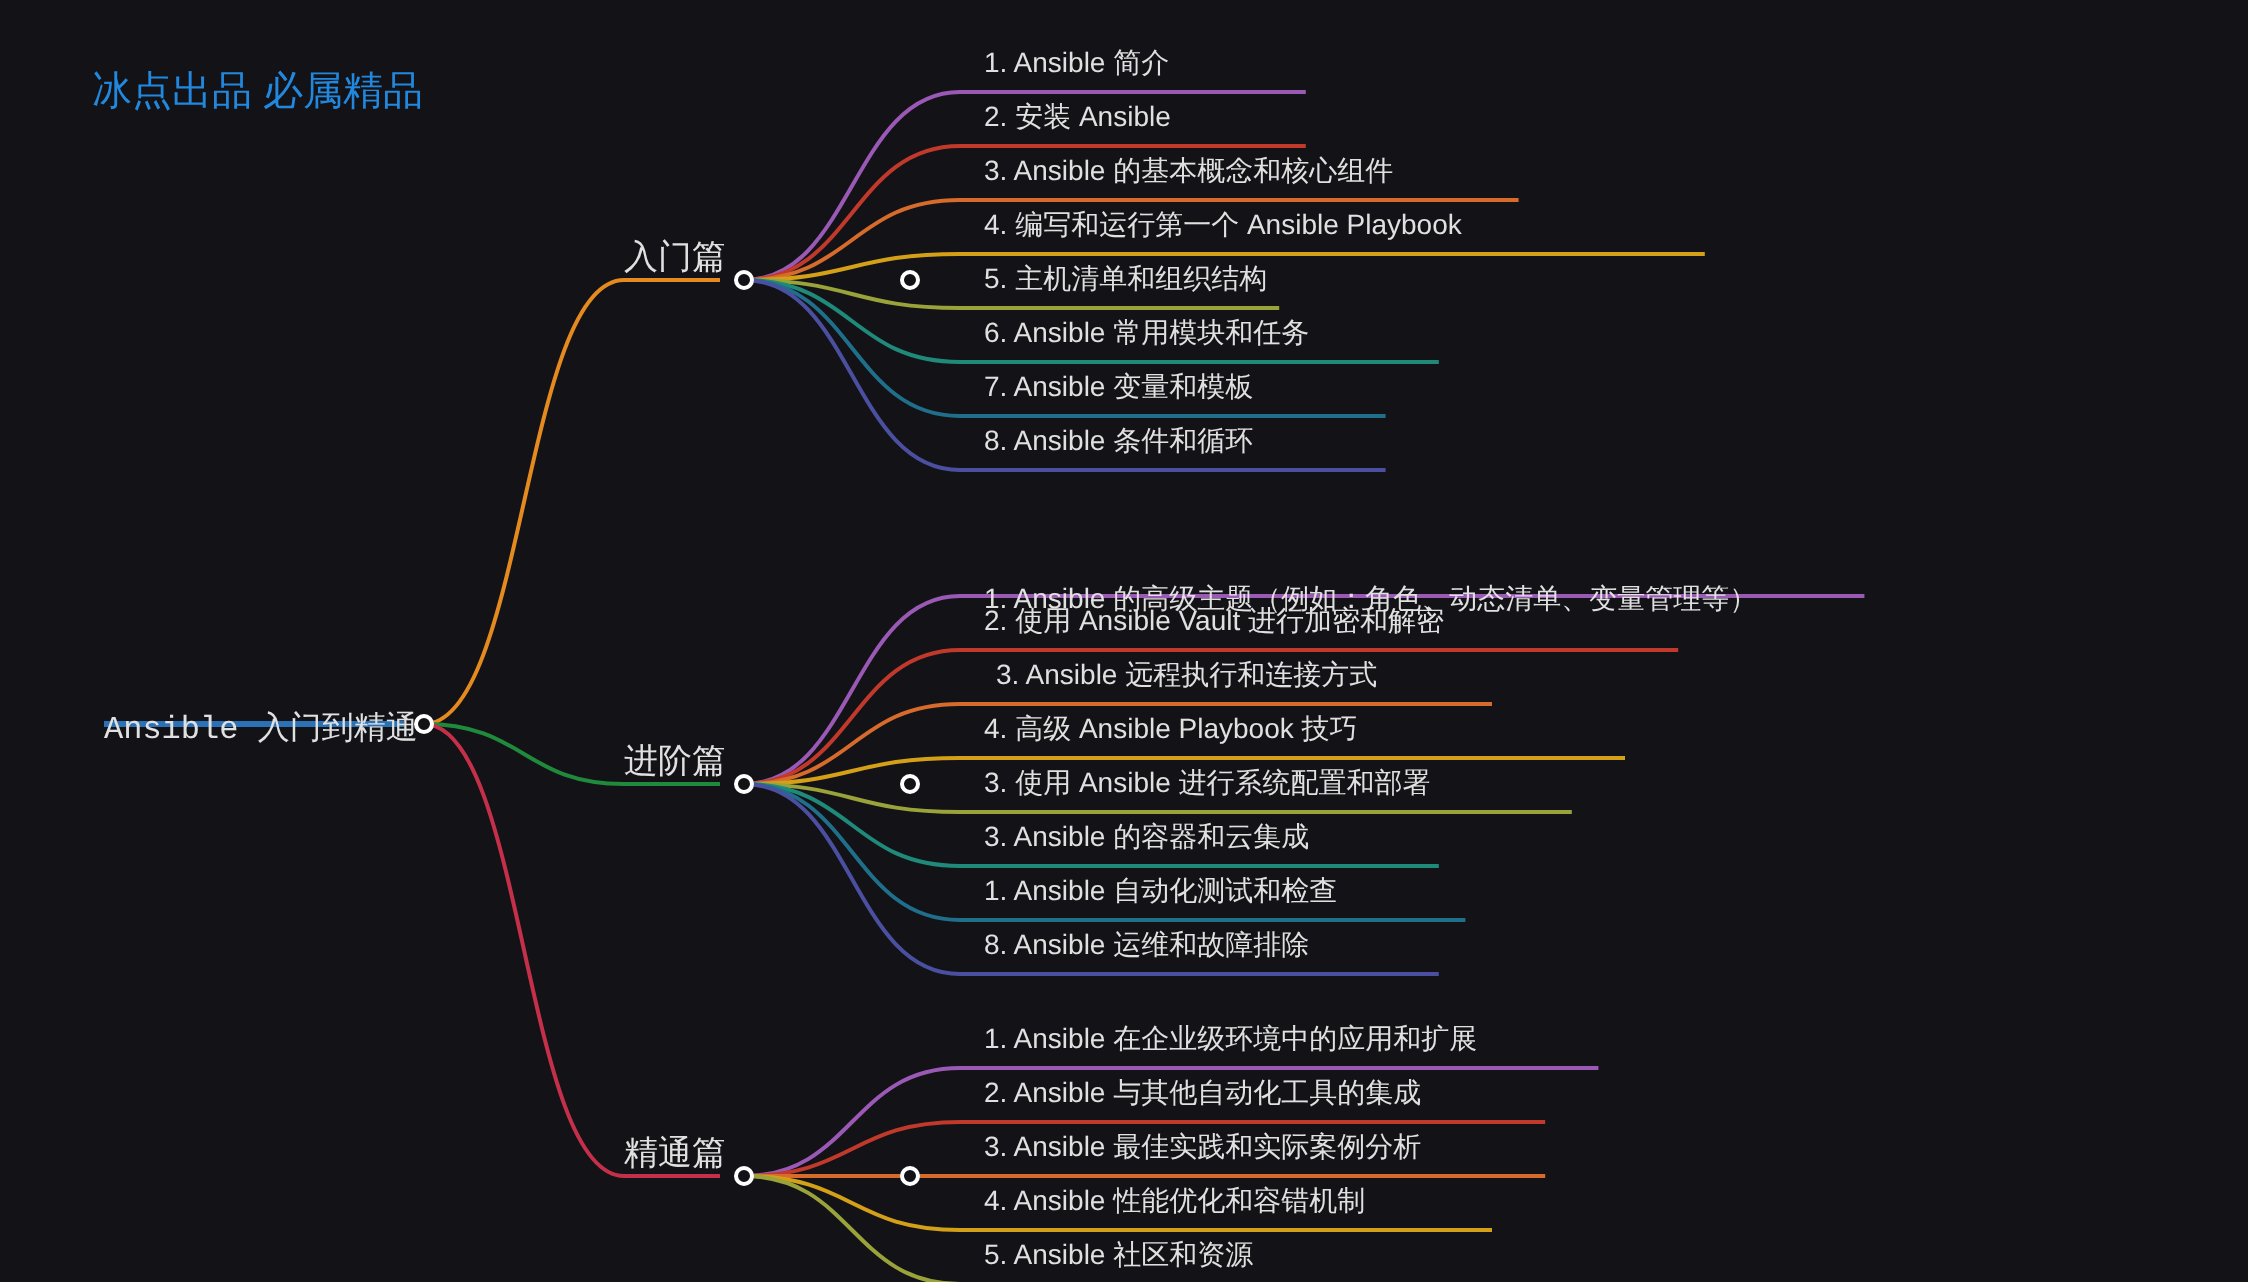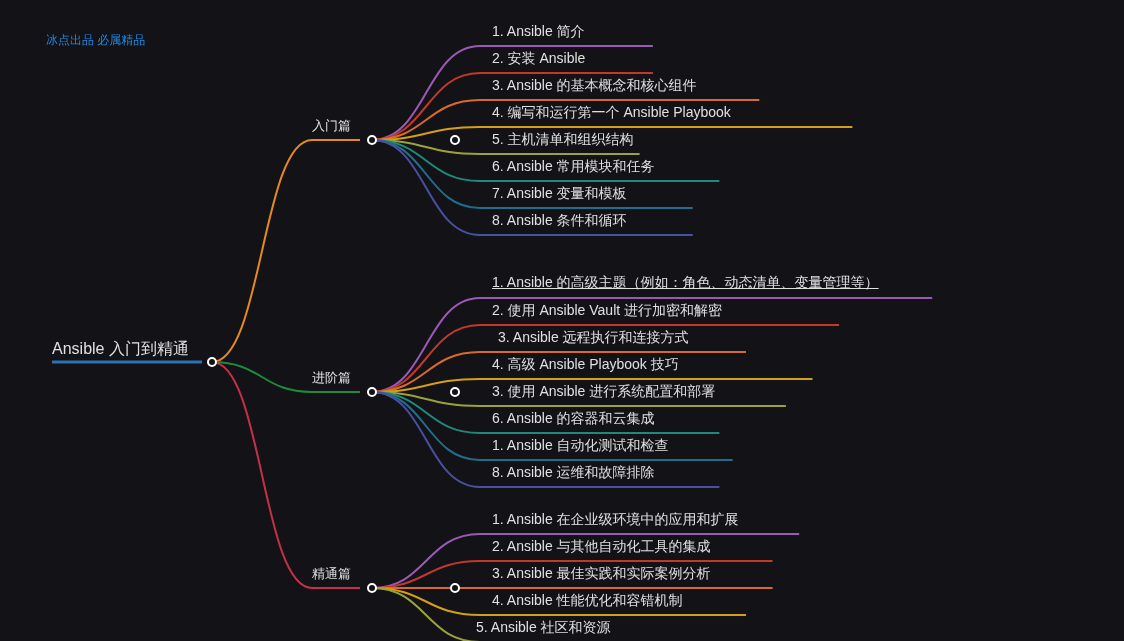--- a/index.html
+++ b/index.html
@@ -7,33 +7,33 @@
     background: #121217;
     width: 1124px;
     height: 641px;
     overflow: hidden;
     font-family: "Microsoft YaHei", "PingFang SC", sans-serif;
     position: relative;
   }
   .watermark {
     position: absolute;
     color: #2288dd;
-    font-size: 12px;
+    font-size: 20px;
     top: 32px;
     left: 46px;
   }
   svg { position: absolute; top: 0; left: 0; }
   .node {
     position: absolute;
     color: #e0e0e0;
     font-size: 15px;
     white-space: nowrap;
   }
   .root { font-size: 16px; }
-  .section { font-size: 13px; }
+  .section { font-size: 17px; }
   .leaf { font-size: 14px; margin-left: 12px; }
   .dot {
     position: absolute;
     width: 10px;
     height: 10px;
     border-radius: 50%;
     background: #121217;
     border: 2px solid #fff;
   }
 </style>
@@ -88,45 +88,45 @@
     <line x1="480" y1="561" x2="772.5999999999999" y2="561" stroke="#c0392b" stroke-width="2"></line>
     <path d="M 372 588 C 426 588, 426 588, 480 588" stroke="#d66b2b" stroke-width="2" fill="none"></path>
     <line x1="480" y1="588" x2="772.5999999999999" y2="588" stroke="#d66b2b" stroke-width="2"></line>
     <path d="M 372 588 C 426 588, 426 615, 480 615" stroke="#d4a017" stroke-width="2" fill="none"></path>
     <line x1="480" y1="615" x2="746" y2="615" stroke="#d4a017" stroke-width="2"></line>
     <path d="M 372 588 C 426 588, 426 642, 480 642" stroke="#9aa33a" stroke-width="2" fill="none"></path>
     <line x1="480" y1="642" x2="692.8" y2="642" stroke="#9aa33a" stroke-width="2"></line>
   </svg>
 
 <div id="nodes">
-    <div class="node root" style="left: 52px; top: 339px;">Ansible 入门到精通</div>
+    <div class="node root" style="left: 52px; top: 354px; font-family: Liberation Mono, monospace;">Ansible 入门到精通</div>
     <div class="dot" style="left: 207px; top: 357px; border-color: rgb(255, 255, 255);"></div>
     <div class="node section" style="left: 312px; top: 117px;">入门篇</div>
     <div class="dot" style="left: 367px; top: 135px; border-color: rgb(255, 255, 255);"></div>
     <div class="node leaf" style="left: 480px; top: 23px;">1. Ansible 简介</div>
     <div class="node leaf" style="left: 480px; top: 50px;">2. 安装 Ansible</div>
     <div class="node leaf" style="left: 480px; top: 77px; text-align: right;">3. Ansible 的基本概念和核心组件</div>
     <div class="node leaf" style="left: 480px; top: 104px;">4. 编写和运行第一个 Ansible Playbook</div>
     <div class="node leaf" style="left: 480px; top: 131px;">5. 主机清单和组织结构</div>
     <div class="node leaf" style="left: 480px; top: 158px;">6. Ansible 常用模块和任务</div>
     <div class="node leaf" style="left: 480px; top: 185px;">7. Ansible 变量和模板</div>
     <div class="node leaf" style="left: 480px; top: 212px;">8. Ansible 条件和循环</div>
     <div class="node section" style="left: 312px; top: 369px;">进阶篇</div>
     <div class="dot" style="left: 367px; top: 387px; border-color: rgb(255, 255, 255);"></div>
-    <div class="node leaf" style="left: 480px; top: 274px; text-decoration: underline;">1. Ansible 的高级主题（例如：角色、动态清单、变量管理等）</div>
+    <div class="node leaf" style="left: 480px; top: 291px;">1. Ansible 的高级主题（例如：角色、动态清单、变量管理等）</div>
     <div class="node leaf" style="left: 480px; top: 302px; text-align: center;">2. 使用 Ansible Vault 进行加密和解密</div>
     <div class="node leaf" style="left: 486px; top: 329px; text-align: right;">3. Ansible 远程执行和连接方式</div>
     <div class="node leaf" style="left: 480px; top: 356px;">4. 高级 Ansible Playbook 技巧</div>
     <div class="node leaf" style="left: 480px; top: 383px;">3. 使用 Ansible 进行系统配置和部署</div>
-    <div class="node leaf" style="left: 480px; top: 410px;">6. Ansible 的容器和云集成</div>
+    <div class="node leaf" style="left: 480px; top: 410px;">3. Ansible 的容器和云集成</div>
     <div class="node leaf" style="left: 480px; top: 437px;">1. Ansible 自动化测试和检查</div>
     <div class="node leaf" style="left: 480px; top: 464px;">8. Ansible 运维和故障排除</div>
     <div class="node section" style="left: 312px; top: 565px; text-align: right;">精通篇</div>
     <div class="dot" style="left: 367px; top: 583px; border-color: rgb(255, 255, 255);"></div>
     <div class="node leaf" style="left: 480px; top: 511px;">1. Ansible 在企业级环境中的应用和扩展</div>
     <div class="node leaf" style="left: 480px; top: 538px;">2. Ansible 与其他自动化工具的集成</div>
     <div class="node leaf" style="left: 480px; top: 565px;">3. Ansible 最佳实践和实际案例分析</div>
     <div class="node leaf" style="left: 480px; top: 592px;">4. Ansible 性能优化和容错机制</div>
-    <div class="node leaf" style="left: 464px; top: 619px;">5. Ansible 社区和资源</div>
+    <div class="node leaf" style="left: 480px; top: 619px;">5. Ansible 社区和资源</div>
     <div class="dot" style="left: 450px; top: 135px; border-color: rgb(255, 255, 255);"></div>
     <div class="dot" style="left: 450px; top: 387px; border-color: rgb(255, 255, 255);"></div>
     <div class="dot" style="left: 450px; top: 583px; border-color: rgb(255, 255, 255);"></div>
   </div>
 
 </body></html>

